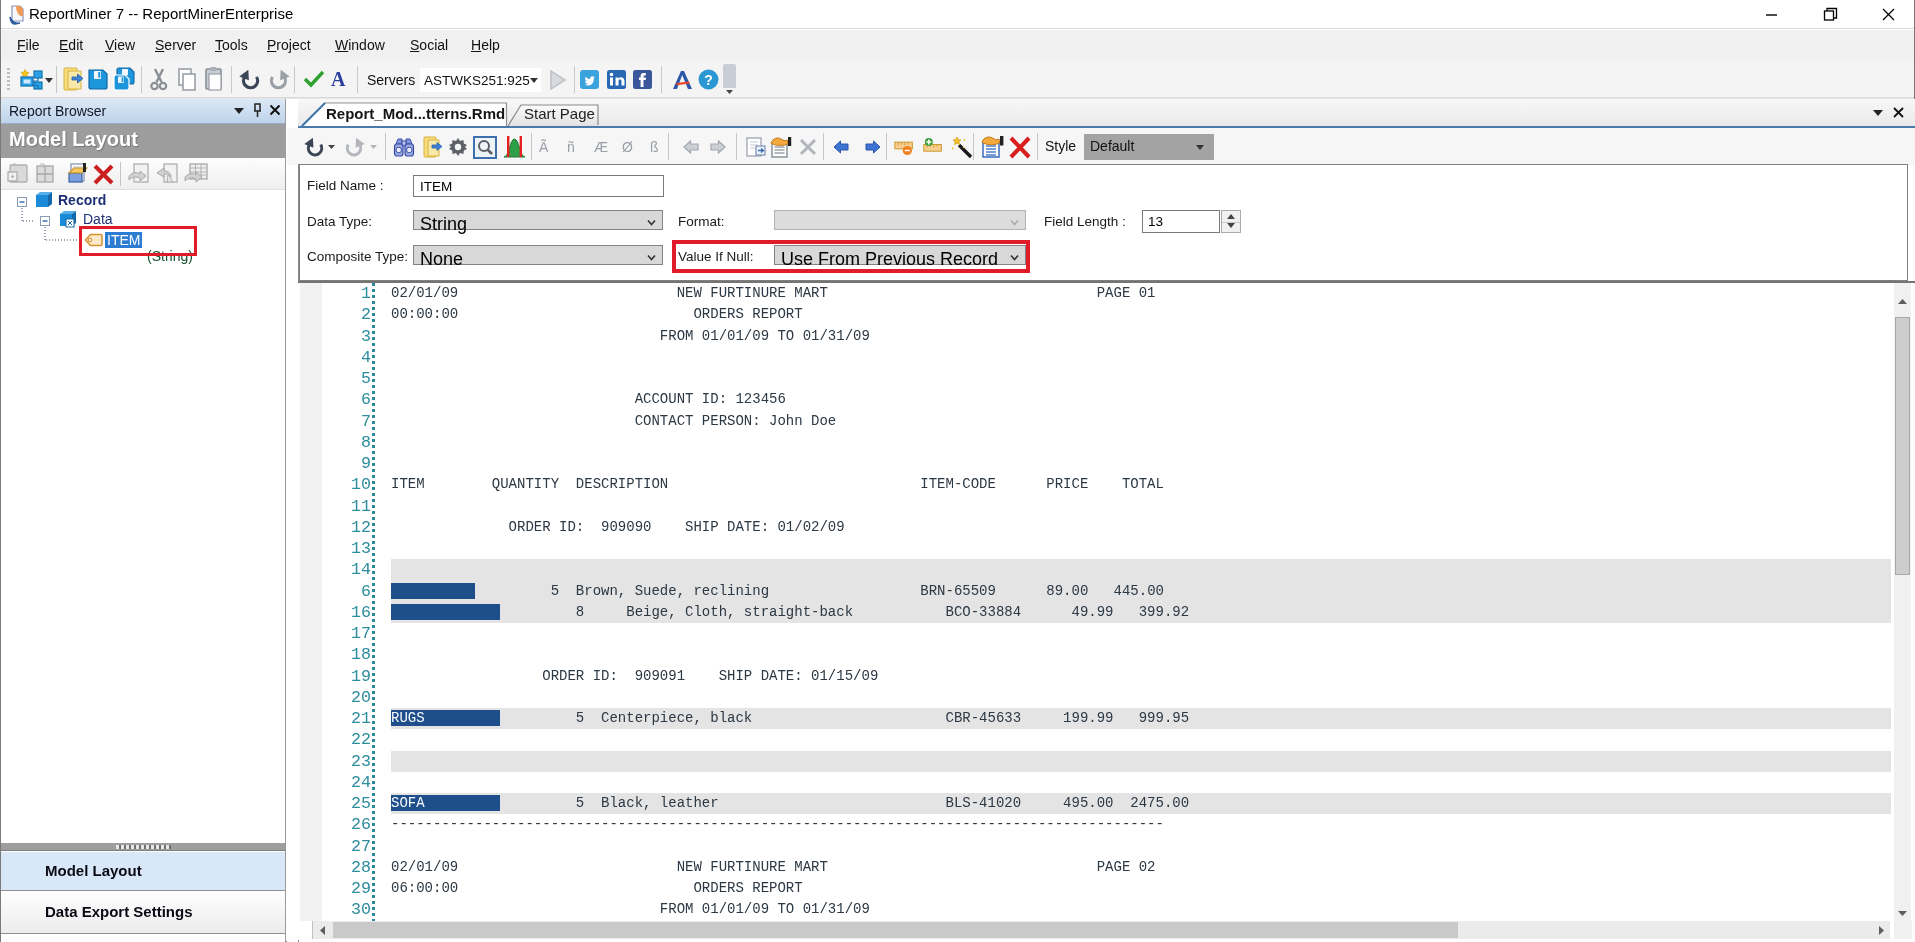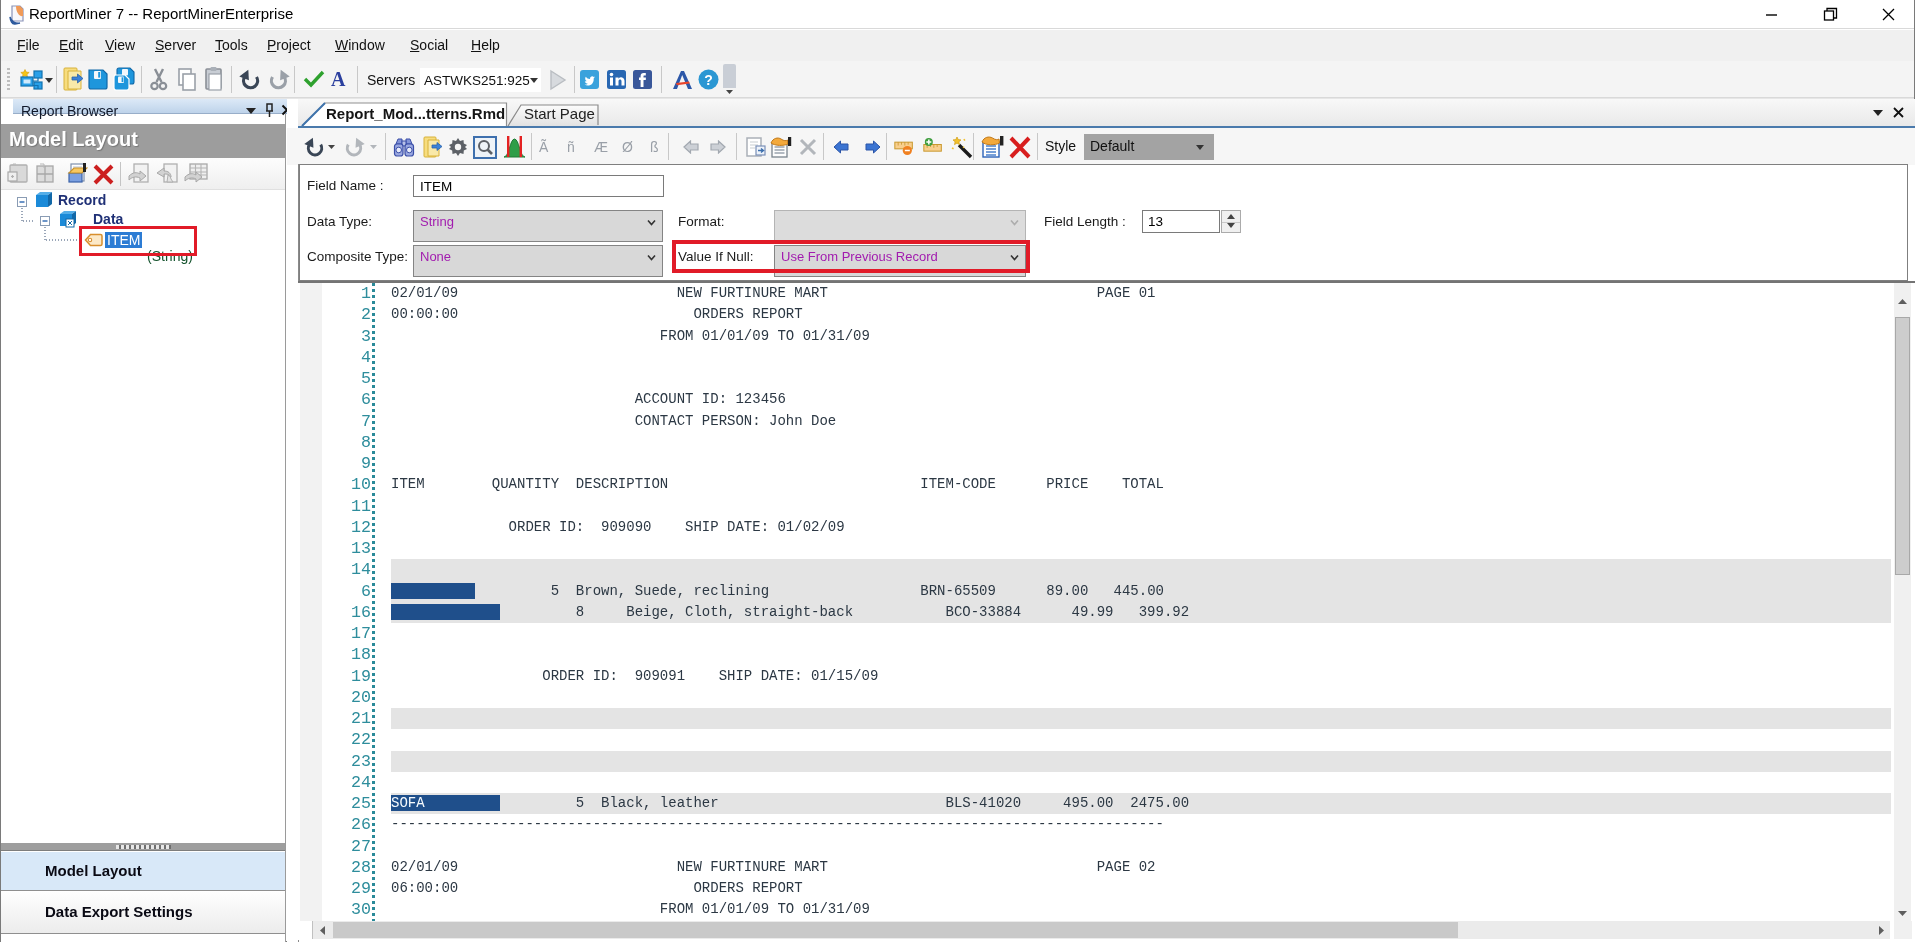--- a/index.html
+++ b/index.html
@@ -10,34 +10,34 @@
 #title .txt{left:28px;top:5px;font-size:15px;color:#000}
 .capbtn{top:7px;width:15px;height:15px}
 
 #menubar{left:0;top:30px;width:1913px;height:31px;background:#f0f0f0;font-size:14px;color:#111}
 #menubar span{position:absolute;top:7px}
 
 #tb1{left:0;top:61px;width:1913px;height:37px;background:#f4f4f4;border-bottom:1px solid #d9d9d9}
 .sep{position:absolute;width:1px;background:#c8c8c8}
 
 #lpanel{left:0;top:99px;width:285px;height:843px;background:#fff;border-right:1px solid #9a9a9a}
-#rbcap{left:12px;top:0;width:284px;height:15px;background:linear-gradient(#dce9f7,#bed3ea);border-bottom:1px solid #98aec9}
+#rbcap{left:0;top:0;width:284px;height:25px;background:linear-gradient(#dce9f7,#bed3ea);border-bottom:1px solid #98aec9}
 #rbcap .t{left:8px;top:4px;font-size:14px;color:#10182a}
 #mlhead{left:0;top:25px;width:284px;height:34px;background:#9d9d9d;color:#fff;font-weight:bold;font-size:20px}
 #ptool{left:0;top:59px;width:284px;height:32px;background:linear-gradient(#fdfdfd,#efefef);border-bottom:1px solid #e0e0e0}
 #tree{left:0;top:91px;width:284px;height:650px;background:#fff;font-size:14px}
 #pbottom{left:0;top:744px;width:284px}
 
 #main{left:286px;top:99px;width:1628px;height:843px;background:#fff}
 #tabbar{left:11px;top:0;width:1617px;height:27px;background:linear-gradient(#f8f8f8,#e9e9e9)}
 #tabline{left:11px;top:27px;width:1617px;height:2px;background:#4a7aac}
 #tb2{left:0;top:29px;width:1628px;height:37px;background:#f6f6f6}
 #form{left:12px;top:65px;width:1609px;height:117px;background:#fff;border:1px solid #7f7f7f}
 .flabel{position:absolute;font-size:13.5px;color:#1a1a1a}
-.combo{position:absolute;height:32px;background:#d8d8d8;border:1px solid #848484;font-size:13px;color:#a21caf}
+.combo{position:absolute;height:20px;background:#d8d8d8;border:1px solid #848484;font-size:18px;color:#000000}
 .combo .cv{position:absolute;left:6px;top:3px}
 .chev{position:absolute;right:6px;top:7px;width:9px;height:9px}
 #textarea{left:11px;top:182px;width:1617px;height:659px;border-top:2px solid #747474;background:#fff}
 .mline{position:absolute;left:93px;font-family:"Liberation Mono",monospace;font-size:14px;line-height:21.25px;white-space:pre;color:#2c3844}
 .lnum{position:absolute;font-family:"Liberation Mono",monospace;font-size:16.66px;line-height:21.25px;color:#2e8d9c;width:59px;text-align:right;left:14px}
 .band{position:absolute;left:93px;width:1500px;height:21.25px;background:#e4e4e4}
 .selblue{background:#4294d8;color:#f6fafd}
 .darkblue{background:#1f4f8b;color:#f6fafd}
 .redrect{position:absolute;border:3px solid #e11b28;background:transparent;z-index:50}
 svg{display:block}
@@ -248,21 +248,21 @@
         </svg>
     <div class="abs" style="left:43px;top:37px;width:2px;height:14px;background-image:repeating-linear-gradient(#9aa6b8 0 1px,transparent 1px 3px)"></div>
     <div class="abs" style="left:45px;top:49px;width:34px;height:2px;background-image:repeating-linear-gradient(90deg,#9aa6b8 0 1px,transparent 1px 3px)"></div>
     <svg class="abs" style="left:55px;top:20px" width="22" height="20" viewBox="0 0 22 20">
           <path d="M4 4 L16 4 L16 16 L4 16 Z" fill="#1b8ad8"></path>
           <path d="M4 4 L8 1 L20 1 L16 4 Z" fill="#55aee8"></path>
           <path d="M16 4 L20 1 L20 13 L16 16 Z" fill="#1268a8"></path>
           <rect x="10" y="9" width="8" height="8" fill="#fff" stroke="#1268a8"></rect>
           <path d="M12 11 l4 4 m0 -4 l-4 4" stroke="#1268a8" stroke-width="1"></path>
         </svg>
-    <span class="abs" style="left:92px;top:21px;font-weight:bold;color:#1f3076">Data</span>
+    <span class="abs" style="left:82px;top:21px;font-weight:normal;color:#1f3076">Data</span>
     <svg class="abs" style="left:83px;top:43px" width="19" height="14" viewBox="0 0 19 14">
           <path d="M1.5 7 L6.5 1.5 H16.5 Q18 1.5 18 3 V11 Q18 12.5 16.5 12.5 H6.5 Z" fill="#fce9c8" stroke="#d88f2e" stroke-width="1.5"></path>
           <circle cx="6" cy="7" r="1.7" fill="#fff" stroke="#d88f2e" stroke-width="1.1"></circle>
         </svg>
     <span class="abs" style="left:104px;top:42px;background:#2c7cd4;color:#fff;padding:0 2px">ITEM</span>
     <span class="abs" style="left:146px;top:58px;color:#14532d">(String)</span>
     <div class="redrect" style="left:78px;top:36px;width:118px;height:30px"></div>
    </div>
    <div class="abs" id="pbottom">
     <div class="abs" style="left:0;top:0;width:284px;height:8px;background:#9e9e9e;border-bottom:1px solid #7d7d7d">
@@ -499,20 +499,21 @@
 <div class="lnum" style="top:297.5px">6</div>
 <pre class="mline" style="top:297.5px"><span class="darkblue">          </span>         5  Brown, Suede, reclining                  BRN-65509      89.00   445.00</pre>
 <div class="lnum" style="top:318.75px">16</div>
 <pre class="mline" style="top:318.75px"><span class="darkblue">             </span>         8     Beige, Cloth, straight-back           BCO-33884      49.99   399.92</pre>
 <div class="lnum" style="top:340.0px">17</div>
 <div class="lnum" style="top:361.25px">18</div>
 <div class="lnum" style="top:382.5px">19</div>
 <pre class="mline" style="top:382.5px">                  ORDER ID:  909091    SHIP DATE: 01/15/09</pre>
 <div class="lnum" style="top:403.75px">20</div>
 <div class="lnum" style="top:425.0px">21</div>
+<pre class="mline" style="top:425.0px"><span class="darkblue">RUGS         </span>         5  Centerpiece, black                       CBR-45633     199.99   999.95</pre>
 <div class="lnum" style="top:446.25px">22</div>
 <div class="lnum" style="top:467.5px">23</div>
 <div class="lnum" style="top:488.75px">24</div>
 <div class="lnum" style="top:510.0px">25</div>
 <pre class="mline" style="top:510.0px"><span class="darkblue">SOFA         </span>         5  Black, leather                           BLS-41020     495.00  2475.00</pre>
 <div class="lnum" style="top:531.25px">26</div>
 <pre class="mline" style="top:531.25px">--------------------------------------------------------------------------------------------</pre>
 <div class="lnum" style="top:552.5px">27</div>
 <div class="lnum" style="top:573.75px">28</div>
 <pre class="mline" style="top:573.75px">02/01/09                          NEW FURTINURE MART                                PAGE 02</pre>

